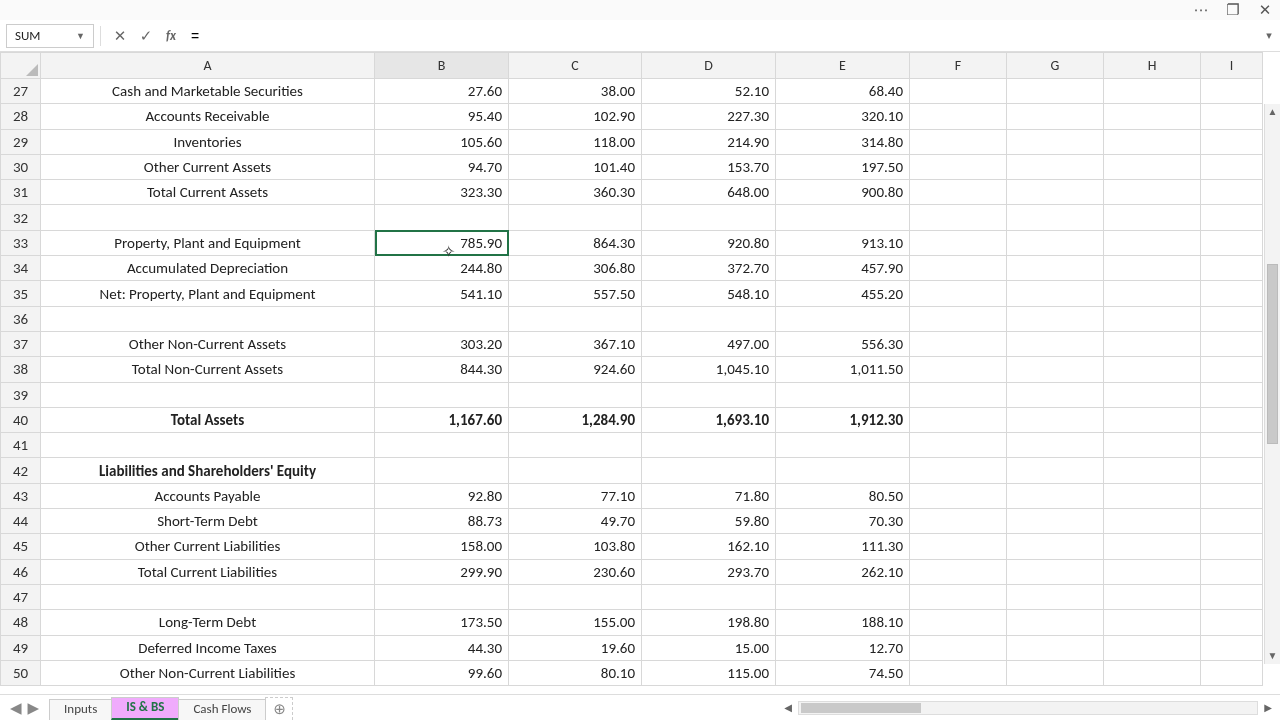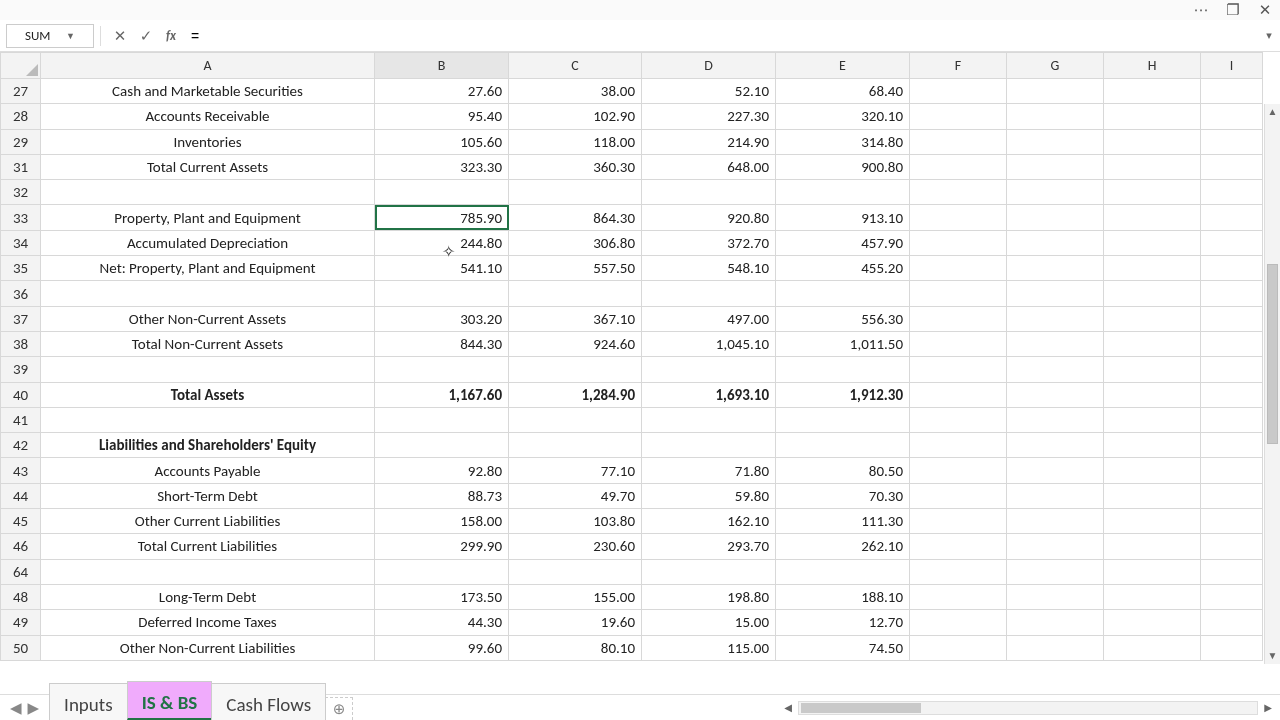--- a/index.html
+++ b/index.html
@@ -31,21 +31,21 @@
     border-bottom: 1px solid #ddd;
     display: flex;
     align-items: center;
     background: #fff;
   }
   .namebox {
     width: 88px; height: 24px;
     border: 1px solid #ccc;
     margin-left: 6px;
     display: flex; align-items: center; justify-content: space-between;
-    padding: 0 18px;
+    padding: 0 8px;
     font-size: 13px;
     position: relative;
   }
   .namebox .dd {
     font-size: 9px; color: #666;
   }
   .fx-btn {
     width: 24px; display:flex; align-items:center; justify-content:center;
     color:#666; font-style: italic; font-size: 13px; font-weight: bold;
   }
@@ -129,25 +129,25 @@
     background:#c9c9c9; border:1px solid #bbb;
   }
   .sheetbar {
     position:absolute; left:0; right:0; bottom:0; height:26px;
     border-top:1px solid #ddd; background:#fff;
     display:flex; align-items:center;
   }
   .sheet-nav { display:flex; gap:6px; padding:0 10px; color:#888;}
   .tabs { display:flex; align-items:flex-end; height:100%; }
   .tab {
-    padding: 9px 14px 4px;
+    padding: 1px 14px 4px;
     border:1px solid #ccc;
     border-bottom:none;
     background:#f7f7f7;
-    font-size:19px;
+    font-size:13px;
     color:#444;
     margin-right:-1px;
     cursor:pointer;
   }
   .tab.active {
     background:#f0abfc;
     border-bottom:2px solid #217346;
     font-weight:600;
     color:#217346;
   }
@@ -244,20 +244,32 @@
           <td class="num">105.60</td>
           <td class="num">118.00</td>
           <td class="num">214.90</td>
           <td class="num">314.80</td>
           <td></td>
           <td></td>
           <td></td>
           <td></td>
         </tr>
         <tr>
+          <td class="rownum">30</td>
+          <td class="label">Other Current Assets</td>
+          <td class="num">94.70</td>
+          <td class="num">101.40</td>
+          <td class="num">153.70</td>
+          <td class="num">197.50</td>
+          <td></td>
+          <td></td>
+          <td></td>
+          <td></td>
+        </tr>
+        <tr>
           <td class="rownum">31</td>
           <td class="label indent1">Total Current Assets</td>
           <td class="num">323.30</td>
           <td class="num">360.30</td>
           <td class="num">648.00</td>
           <td class="num">900.80</td>
           <td></td>
           <td></td>
           <td></td>
           <td></td>
@@ -436,21 +448,21 @@
           <td class="num">299.90</td>
           <td class="num">230.60</td>
           <td class="num">293.70</td>
           <td class="num">262.10</td>
           <td></td>
           <td></td>
           <td></td>
           <td></td>
         </tr>
         <tr>
-          <td class="rownum">64</td>
+          <td class="rownum">47</td>
           <td class="label"></td>
           <td class="num"></td>
           <td class="num"></td>
           <td class="num"></td>
           <td class="num"></td>
           <td></td>
           <td></td>
           <td></td>
           <td></td>
         </tr>

